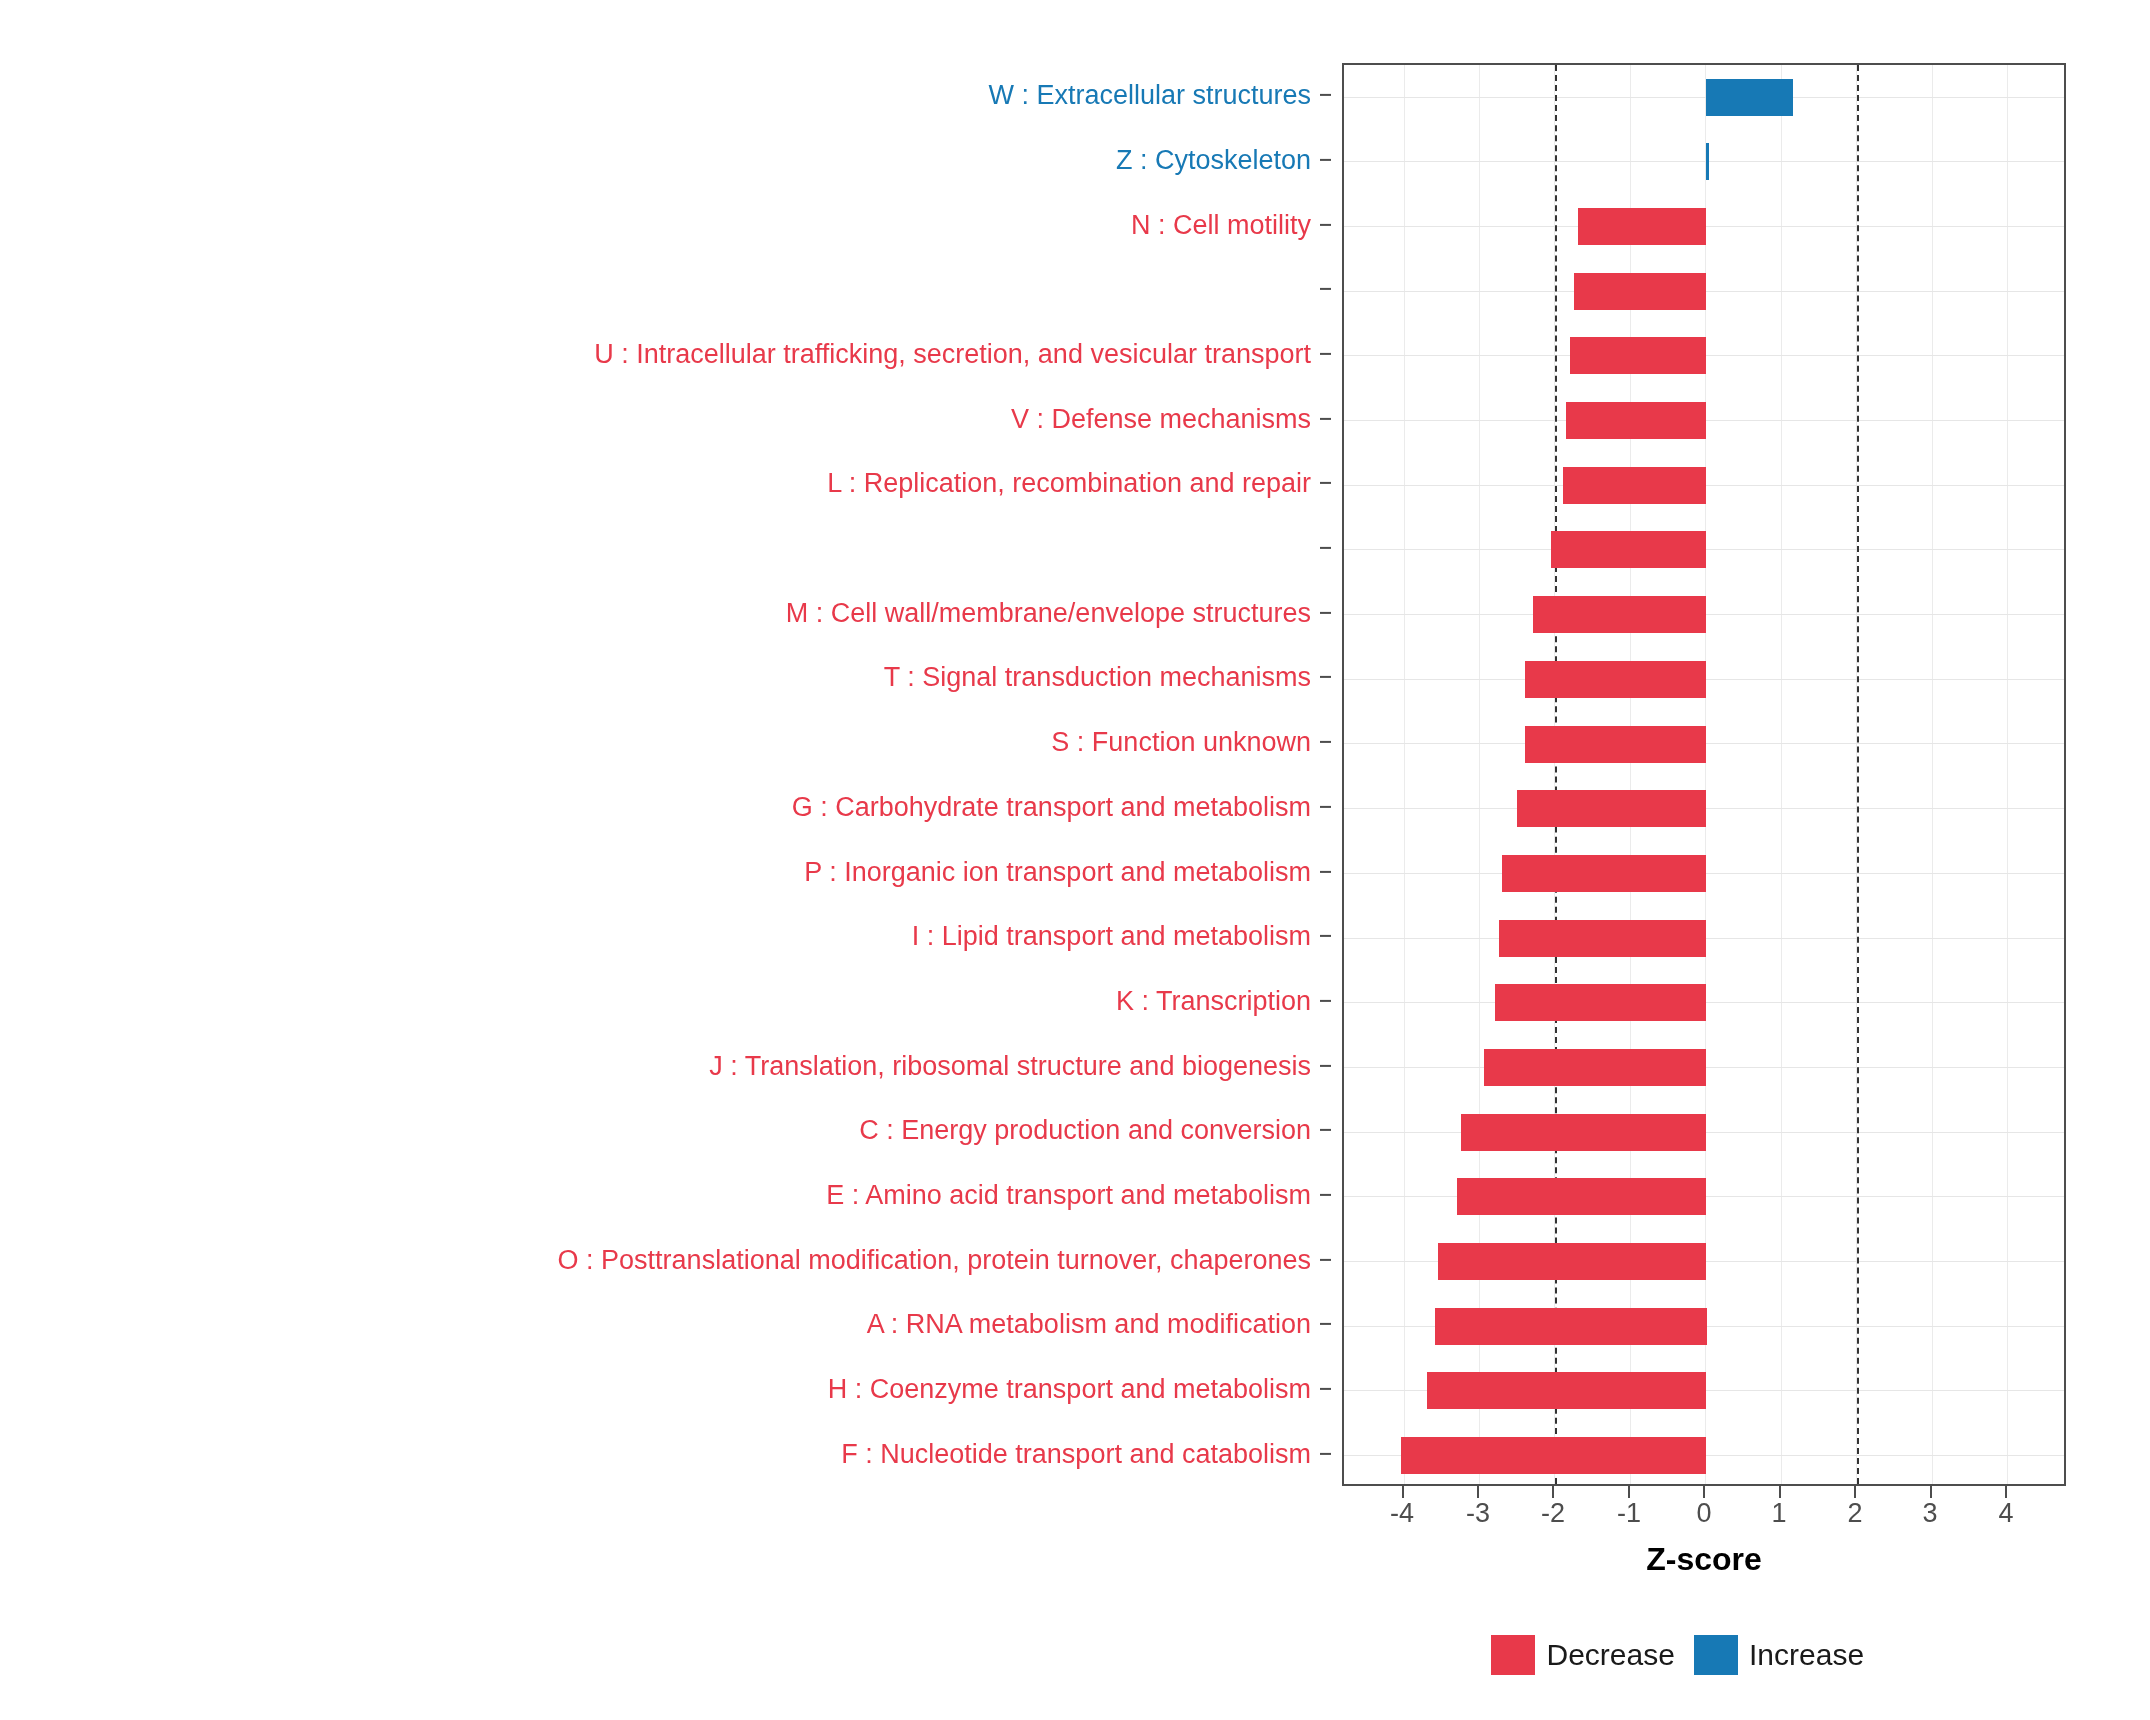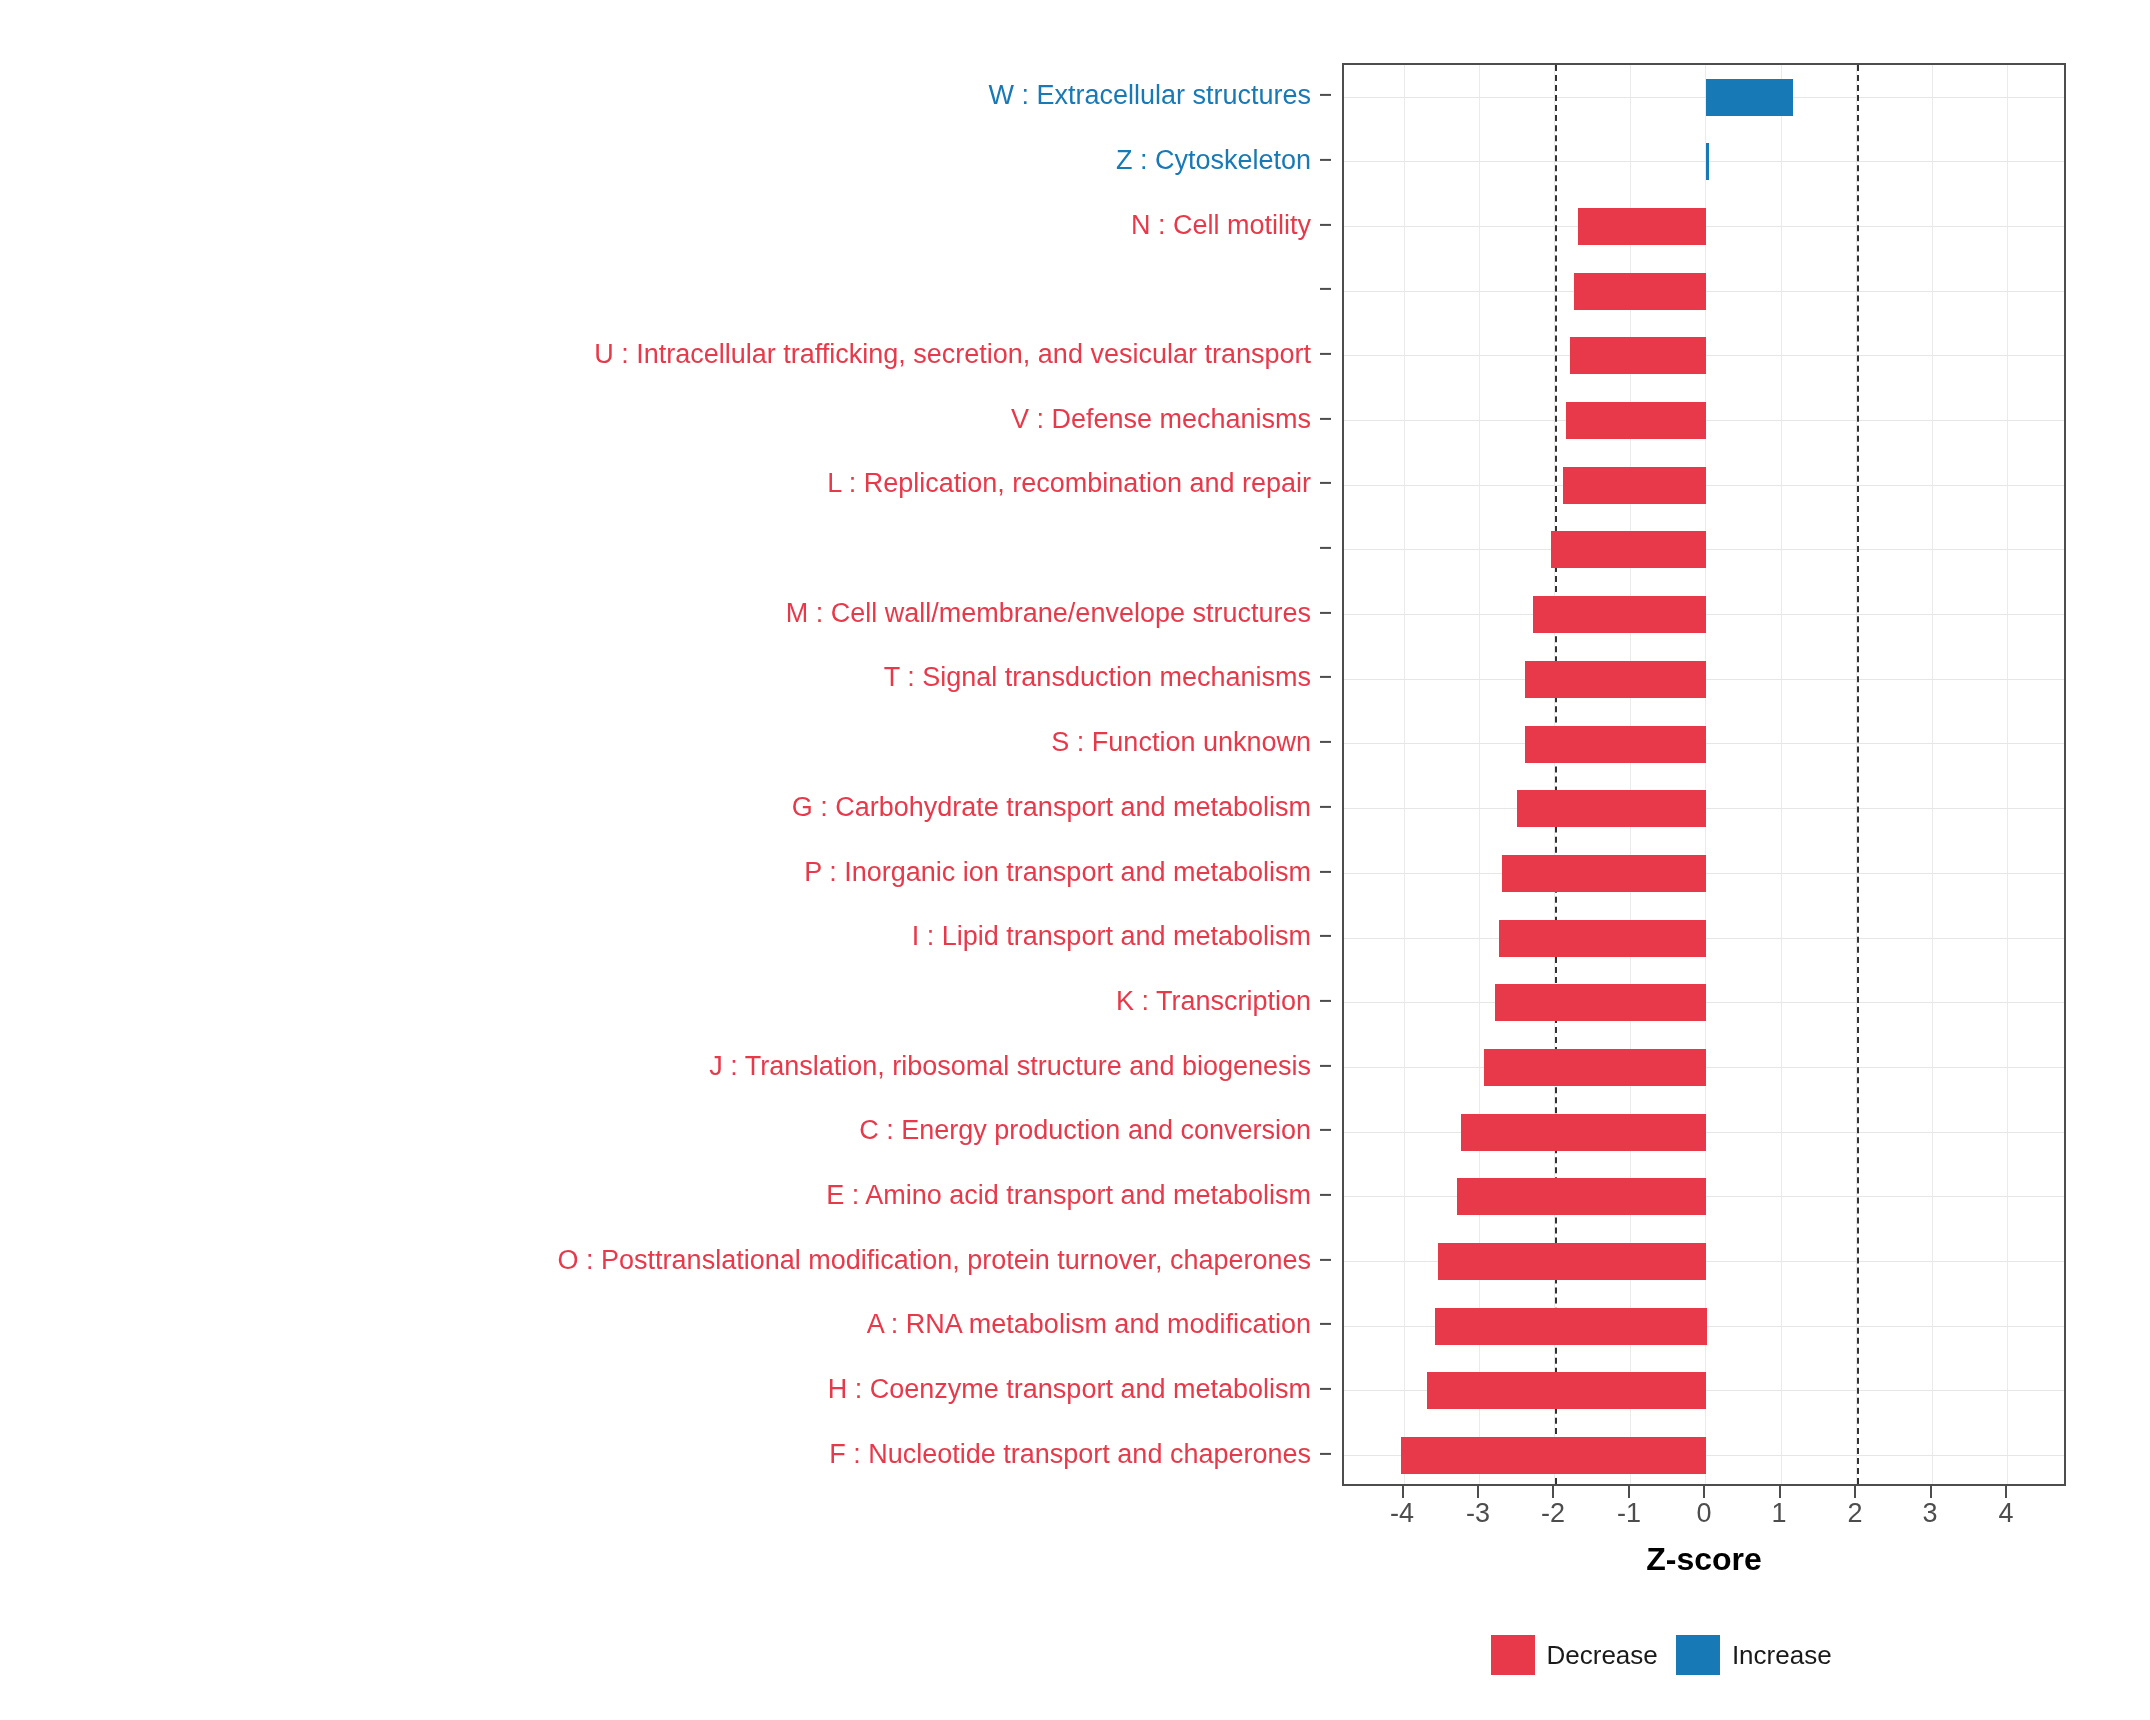--- a/index.html
+++ b/index.html
@@ -128,21 +128,21 @@
   }
 
   
   .legend {
     position: absolute;
     left: 1491px;
     top: 1635px;
     display: flex;
     align-items: flex-end;
     gap: 18.6px;
-    font-size: 26px;
+    font-size: 30px;
     color: #1a1a1a;
   }
   .legend-item {
     display: flex;
     align-items: center;
     gap: 11.5px;
   }
   .legend-swatch {
     width: 44px;
     height: 40px;
@@ -191,21 +191,21 @@
       <div class="ylabel decrease" style="top: 1067px;">C : Energy production and conversion</div>
       <div class="ytick" style="top: 1067px;"></div>
       <div class="ylabel decrease" style="top: 1132px;">E : Amino acid transport and metabolism</div>
       <div class="ytick" style="top: 1132px;"></div>
       <div class="ylabel decrease" style="top: 1197px;">O : Posttranslational modification, protein turnover, chaperones</div>
       <div class="ytick" style="top: 1197px;"></div>
       <div class="ylabel decrease" style="top: 1261px;">A : RNA metabolism and modification</div>
       <div class="ytick" style="top: 1261px;"></div>
       <div class="ylabel decrease" style="top: 1326px;">H : Coenzyme transport and metabolism</div>
       <div class="ytick" style="top: 1326px;"></div>
-      <div class="ylabel decrease" style="top: 1391px;">F : Nucleotide transport and chaperones</div>
+      <div class="ylabel decrease" style="top: 1391px;">F : Nucleotide transport and catabolism</div>
       <div class="ytick" style="top: 1391px;"></div>
     </div>
 
   <div class="plot-panel">
     <div class="plot-inner">
         <div class="vgrid" style="left: 60px;"></div>
         <div class="vgrid" style="left: 135px;"></div>
         <div class="vgrid" style="left: 210px;"></div>
         <div class="vgrid" style="left: 286px;"></div>
         <div class="vgrid" style="left: 361px;"></div>

